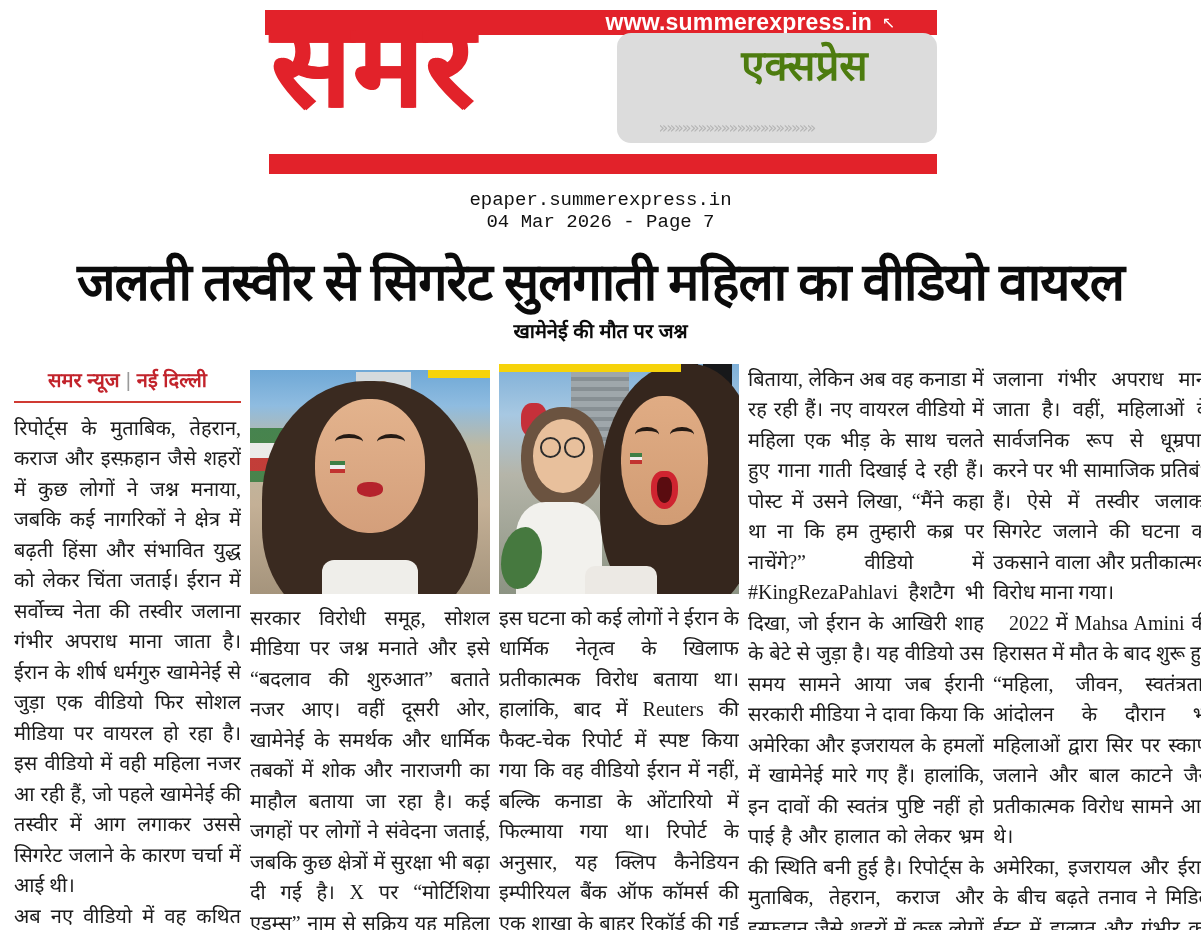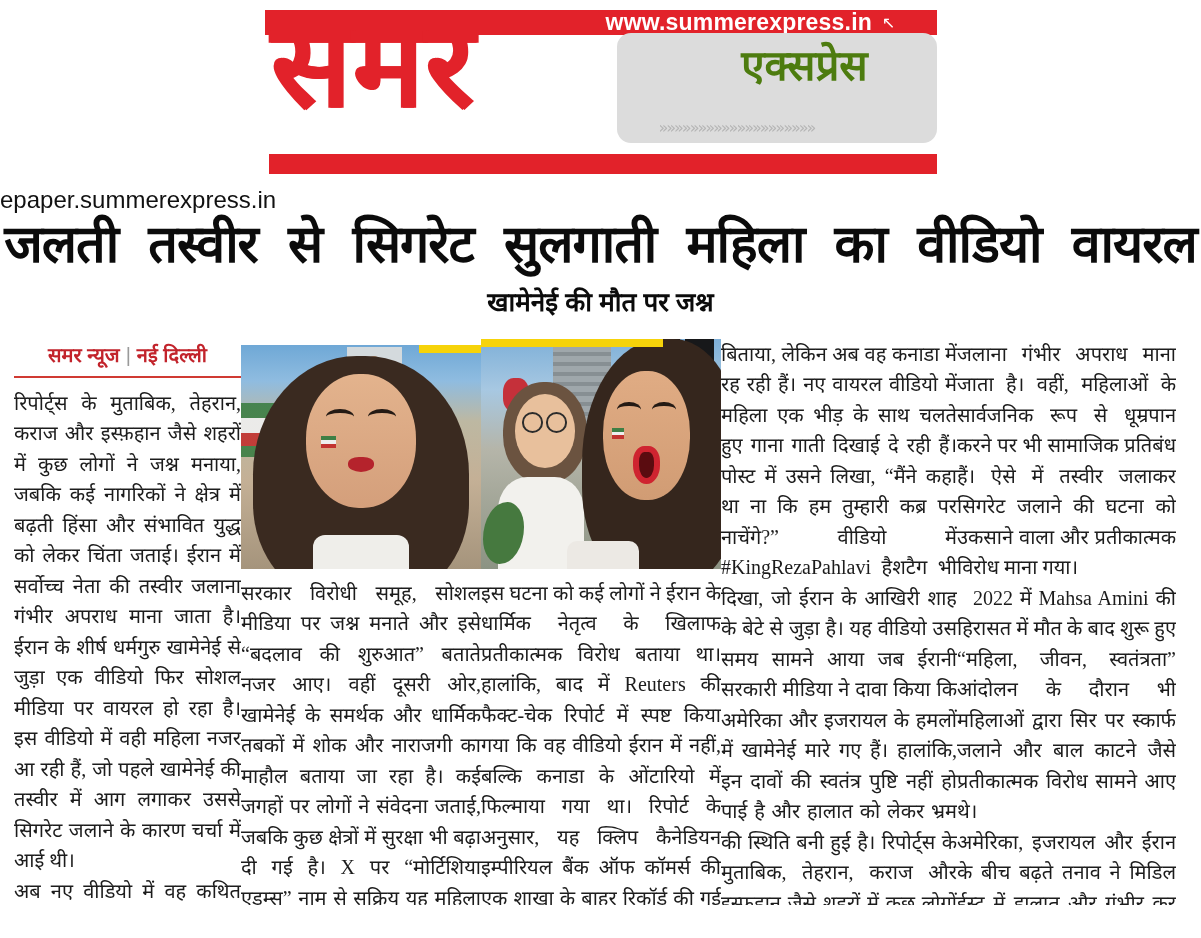--- a/index.html
+++ b/index.html
@@ -23,34 +23,34 @@
   .chevrons { position:absolute; left:42px; bottom:6px; color:#b5b5b5;
               font-size:16px; letter-spacing:-2px; font-family:"DejaVu Sans", sans-serif; }
   .logo-main { position:absolute; left:6px; top:-18px; z-index:3; color:#e2222a;
                font-family:"Liberation Sans", sans-serif; font-weight:900;
                font-size:118px; line-height:1.25; letter-spacing:2px;
                text-shadow:2px 0 0 #e2222a; }
   .mast-botbar { position:absolute; left:4px; bottom:0; width:668px; height:20px;
                  background:#e2222a; z-index:4; }
 
   
-  .page-info { text-align:left; margin-top:15px;
-               font-family:Liberation Sans, sans-serif; font-size:24px;
+  .page-info { text-align:center; margin-top:15px;
+               font-family:Liberation Mono, monospace; font-size:19px;
                line-height:22px; color:#111; }
 
   
-  .headline { margin-top:8px; text-align:center; white-space:nowrap;
-              font-family:Liberation Mono, monospace; font-weight:900;
+  .headline { margin-top:20px; text-align:center; white-space:nowrap;
+              font-family:Liberation Serif, serif; font-weight:900;
               font-size:52px; line-height:1.15; color:#0b0b0b; letter-spacing:-1px; }
   .subheadline { margin-top:4px; text-align:center;
                  font-family:"Liberation Sans", sans-serif; font-weight:800;
-                 font-size:26px; color:#0b0b0b; }
-
-  
-  .columns { display:flex; padding:0 14px; margin-top:20px;
+                 font-size:20px; color:#0b0b0b; }
+
+  
+  .columns { display:flex; gap:9px; padding:0 14px; margin-top:20px;
              height:566px; overflow:hidden; }
   .col { overflow:hidden; }
   .c1 { flex:0 0 227px; }
   .c2 { flex:0 0 240px; position:relative; }
   .c3 { flex:0 0 240px; position:relative; }
   .c4 { flex:0 0 236px; }
   .c5 { flex:0 0 219px; }
   .col p { font-size:20px; line-height:30.5px; text-align:justify; color:#1c1c1c; }
   .col p.ind { text-indent:16px; }
 
@@ -131,20 +131,21 @@
     <div class="logo-main">समर</div>
     <div class="grey-box">
       <div class="logo-sub">एक्सप्रेस</div>
       <div class="chevrons">»»»»»»»»»»»»»»»»»»»»</div>
     </div>
     <div class="mast-botbar"></div>
   </div>
 
   <div class="page-info">
     <div>epaper.summerexpress.in</div>
+    <div>04 Mar 2026 - Page 7</div>
   </div>
 
   <div class="headline">जलती तस्वीर से सिगरेट सुलगाती महिला का वीडियो वायरल</div>
   <div class="subheadline">खामेनेई की मौत पर जश्न</div>
 
   <div class="columns">
 
     <div class="col c1">
       <div class="byline">
         <span>समर न्यूज</span><span class="div">|</span><span>नई दिल्ली</span>

